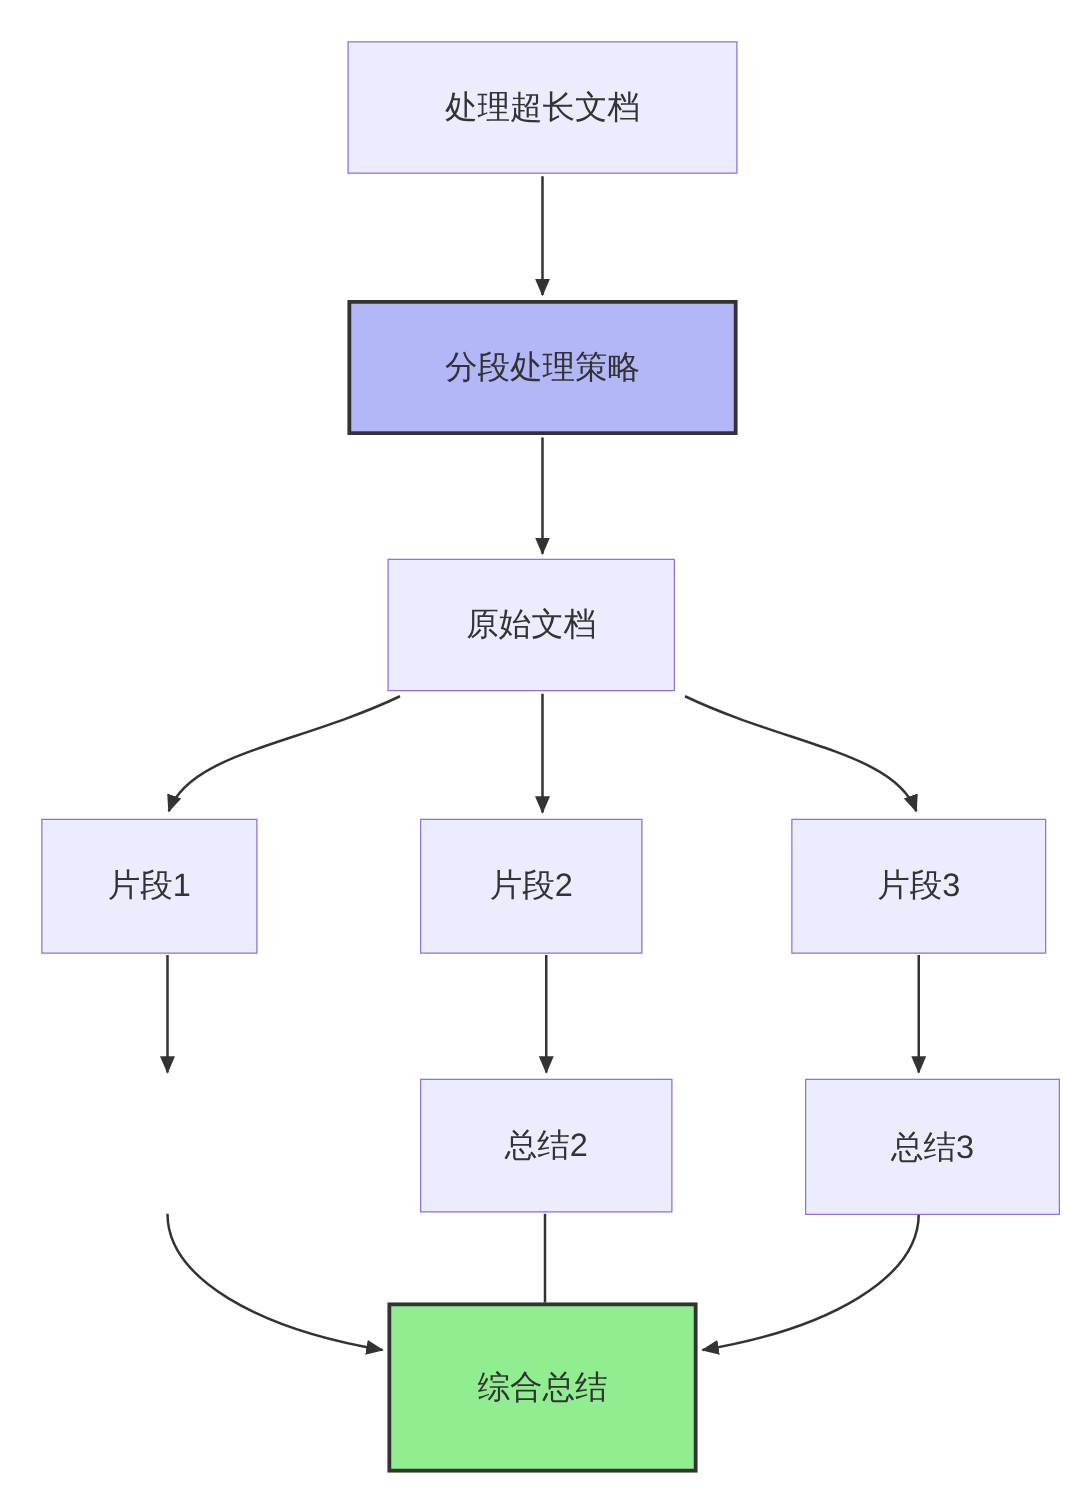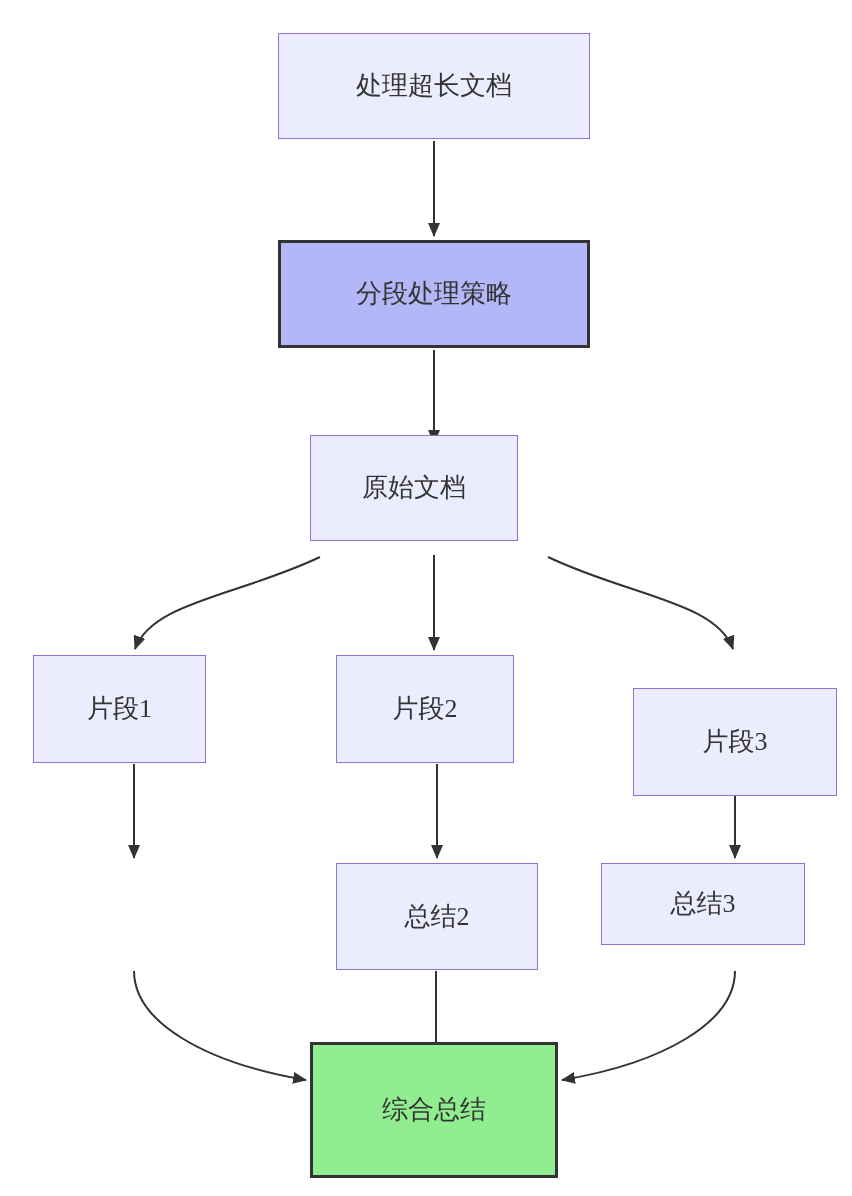--- a/index.html
+++ b/index.html
@@ -11,21 +11,20 @@
   .edge-layer{position:absolute;left:0;top:0;width:852px;height:1196px;}
   .edge{stroke:var(--edge,#333333);stroke-width:2;fill:none;}
   .arrowhead-shape{fill:var(--edge,#333333);}
   .node{
     position:absolute;box-sizing:border-box;
     display:flex;align-items:center;justify-content:center;
     font-size:26px;line-height:1.3;color:var(--text,#333333);
     background:var(--node-fill,#ECECFF);
     border:1.5px solid var(--node-border,#9370DB);
     text-align:center;
-    font-family:Liberation Serif, serif;
   }
   .node.highlight{
     background:var(--highlight-fill,#B3B6F7);
     border:3px solid var(--strong-border,#333333);
     text-align:center;
   }
   .node.success{
     background:var(--success-fill,#90EE90);
     border:3px solid var(--strong-border,#333333);
   }
@@ -51,28 +50,28 @@
     <path class="edge" d="M735,764 L735,858" marker-end="url(#arrowhead)"></path>
     <path class="edge" d="M134,971 C134,1022 205,1063 306,1080" marker-end="url(#arrowhead)"></path>
     <path class="edge" d="M436,971 L436,1065" marker-end="url(#arrowhead)"></path>
     <path class="edge" d="M735,971 C735,1022 664,1063 562,1080" marker-end="url(#arrowhead)"></path>
   </svg>
 
   <div class="node" style="left:278px;top:33px;width:312px;height:106px">处理超长文档</div>
 
   <div class="node highlight" style="left:278px;top:240px;width:312px;height:108px">分段处理策略</div>
 
-  <div class="node" style="left:310px;top:435px;width:208px;height:106px">原始文档</div>
+  <div class="node" style="left:310px;top:447px;width:230px;height:106px">原始文档</div>
 
   <div class="node" style="left:33px;top:655px;width:173px;height:108px">片段1</div>
 
   <div class="node" style="left:336px;top:655px;width:178px;height:108px">片段2</div>
 
-  <div class="node" style="left:633px;top:688px;width:204px;height:108px">片段3</div>
+  <div class="node" style="left:633px;top:655px;width:204px;height:108px">片段3</div>
 
 
   <div class="node" style="left:336px;top:863px;width:202px;height:107px">总结2</div>
 
-  <div class="node" style="left:601px;top:863px;width:204px;height:82px">总结3</div>
+  <div class="node" style="left:644px;top:863px;width:204px;height:109px">总结3</div>
 
   <div class="node success" style="left:310px;top:1042px;width:248px;height:136px">综合总结</div>
 
 </div>
 
 </body></html>

